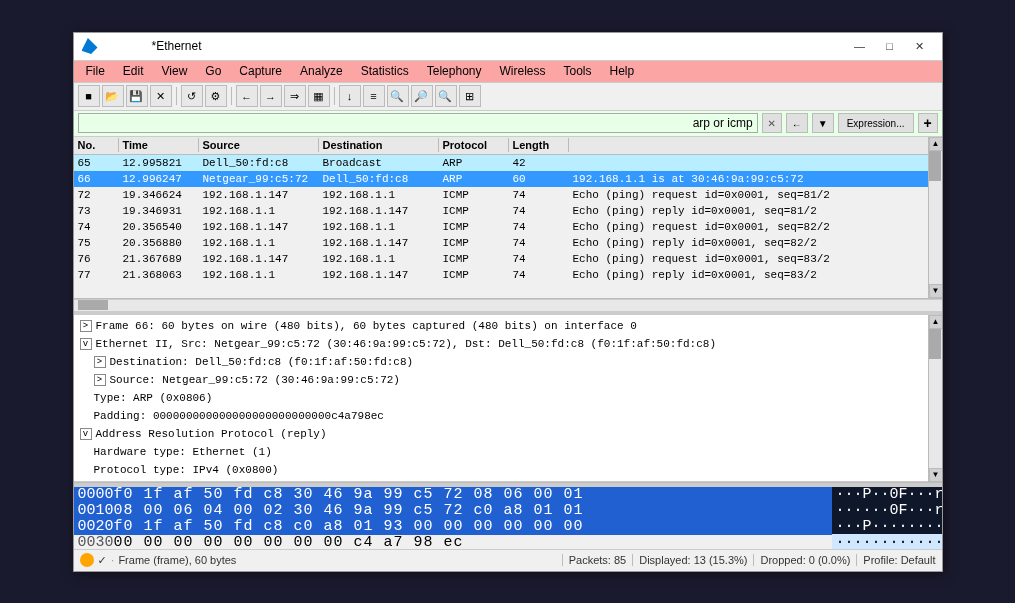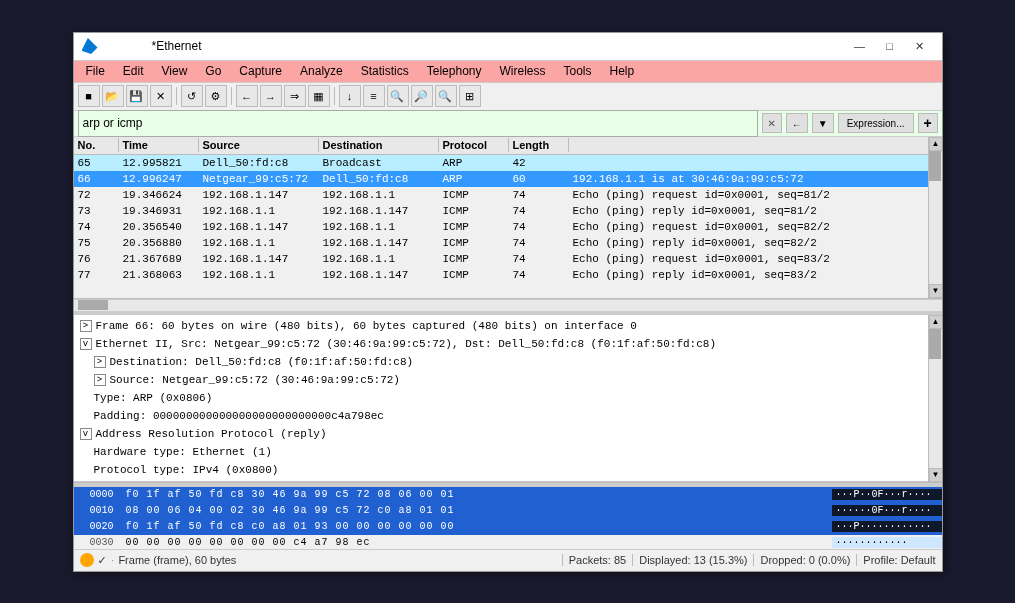--- a/index.html
+++ b/index.html
@@ -111,27 +111,28 @@
       height: 26px;
       display: flex;
       align-items: center;
       padding: 2px 4px;
       border-bottom: 1px solid #ccc;
       flex-shrink: 0;
       gap: 4px;
     }
     .filter-input {
       flex: 1;
-      height: 27px;
+      height: 20px;
       border: 1px solid #aaa;
       background: #e8ffe8;
       padding: 0 4px;
       font-size: 12px;
       font-family: inherit;
       outline: none;
+      text-align: right;
     }
     .filter-clear-btn {
       width: 20px;
       height: 20px;
       background: #e0e0e0;
       border: 1px solid #bbb;
       cursor: pointer;
       display: flex;
       align-items: center;
       justify-content: center;
@@ -231,23 +232,22 @@
       margin-right: 4px;
       font-size: 9px;
       border: 1px solid #888;
       cursor: pointer;
       flex-shrink: 0;
     }
     .hex-row {
       display: flex;
       height: 16px;
       align-items: center;
-      font-size: 10px;
+      font-size: 15px;
       font-family: 'Consolas', 'Courier New', monospace;
-      padding-left: 12px;
     }
     .hex-row.selected { background: #2060d0; color: #fff; }
     .hex-offset {
       width: 36px;
       padding: 0 4px;
       color: #555;
       flex-shrink: 0;
     }
     .hex-row.selected .hex-offset { color: #fff; }
     .hex-bytes {

